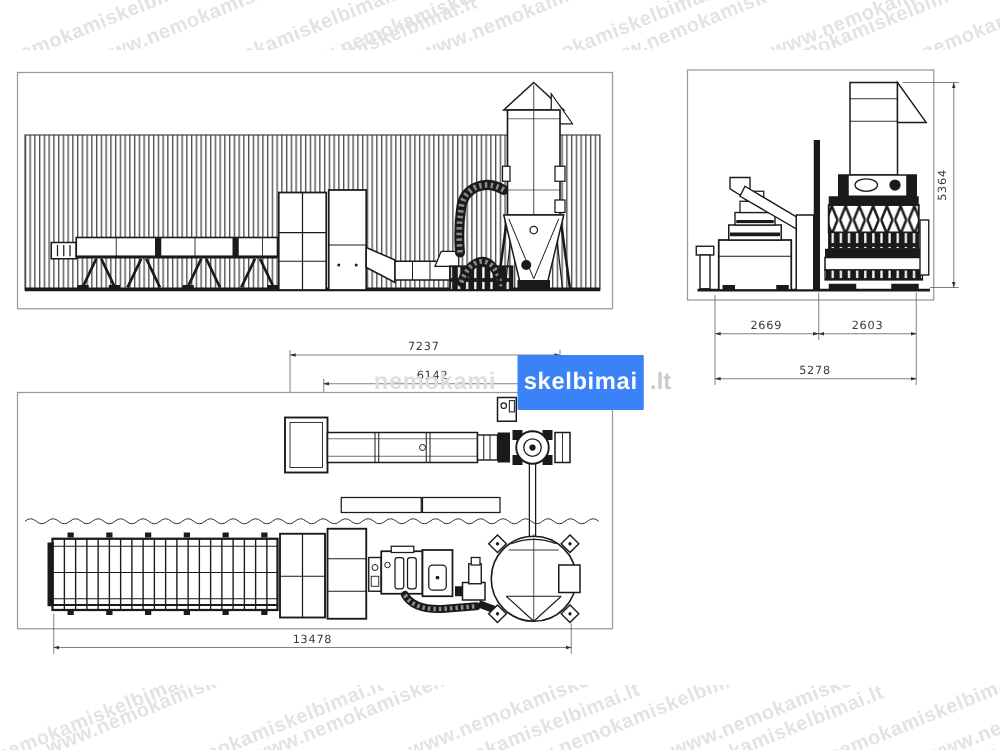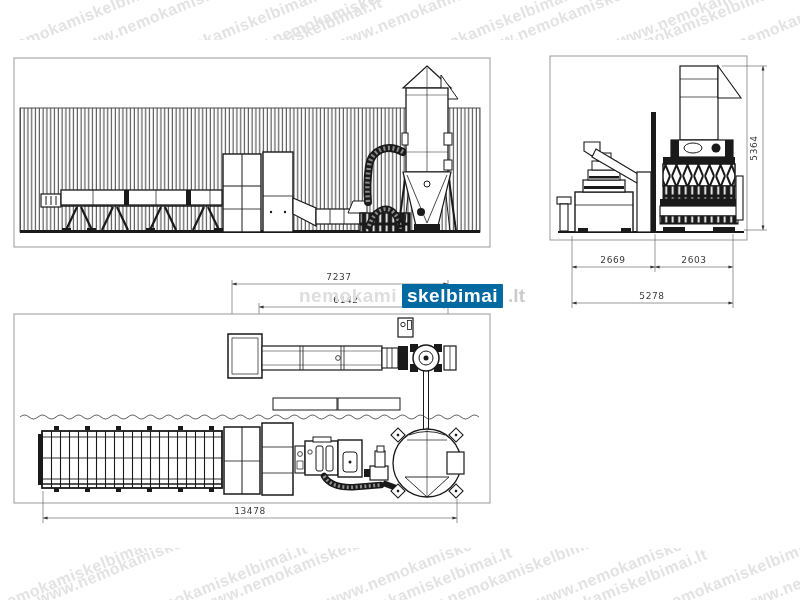--- a/index.html
+++ b/index.html
@@ -10,21 +10,21 @@
   .wm-top{top:0;height:40px;}
   .wm-bottom{bottom:0;height:52px;}
   .wm{position:absolute;white-space:nowrap;font-weight:bold;font-size:16px;color:#e3e3e3;
       transform:rotate(-22deg);letter-spacing:0.5px;}
   
   #drawing{position:absolute;left:0;top:0;z-index:2;}
   
   #logo{position:absolute;left:299px;top:284px;z-index:5;display:flex;align-items:center;gap:5px;
         font-weight:bold;font-size:19px;line-height:1.15;}
   .logo-prefix{color:#dedede;letter-spacing:0.5px;}
-  .logo-highlight{color:#ffffff;background:#0369a1;padding:1px 5px;border-radius:1px;letter-spacing:0.5px;}
+  .logo-highlight{color:#ffffff;background:#3b82f6;padding:11px 5px;border-radius:1px;letter-spacing:0.5px;margin-left:12px;}
   .logo-suffix{color:#cbcbcb;text-align:right;}
   svg text.dim{font-family:"DejaVu Sans",sans-serif;font-size:9px;fill:#3a3a3a;letter-spacing:0.6px;}
 </style>
 </head>
 <body>
 
 <div id="stage">
 
   <div class="wm-band wm-top">
     <span class="wm" style="left:-40px;top:14px">www.nemokamiskelbimai.lt</span>

